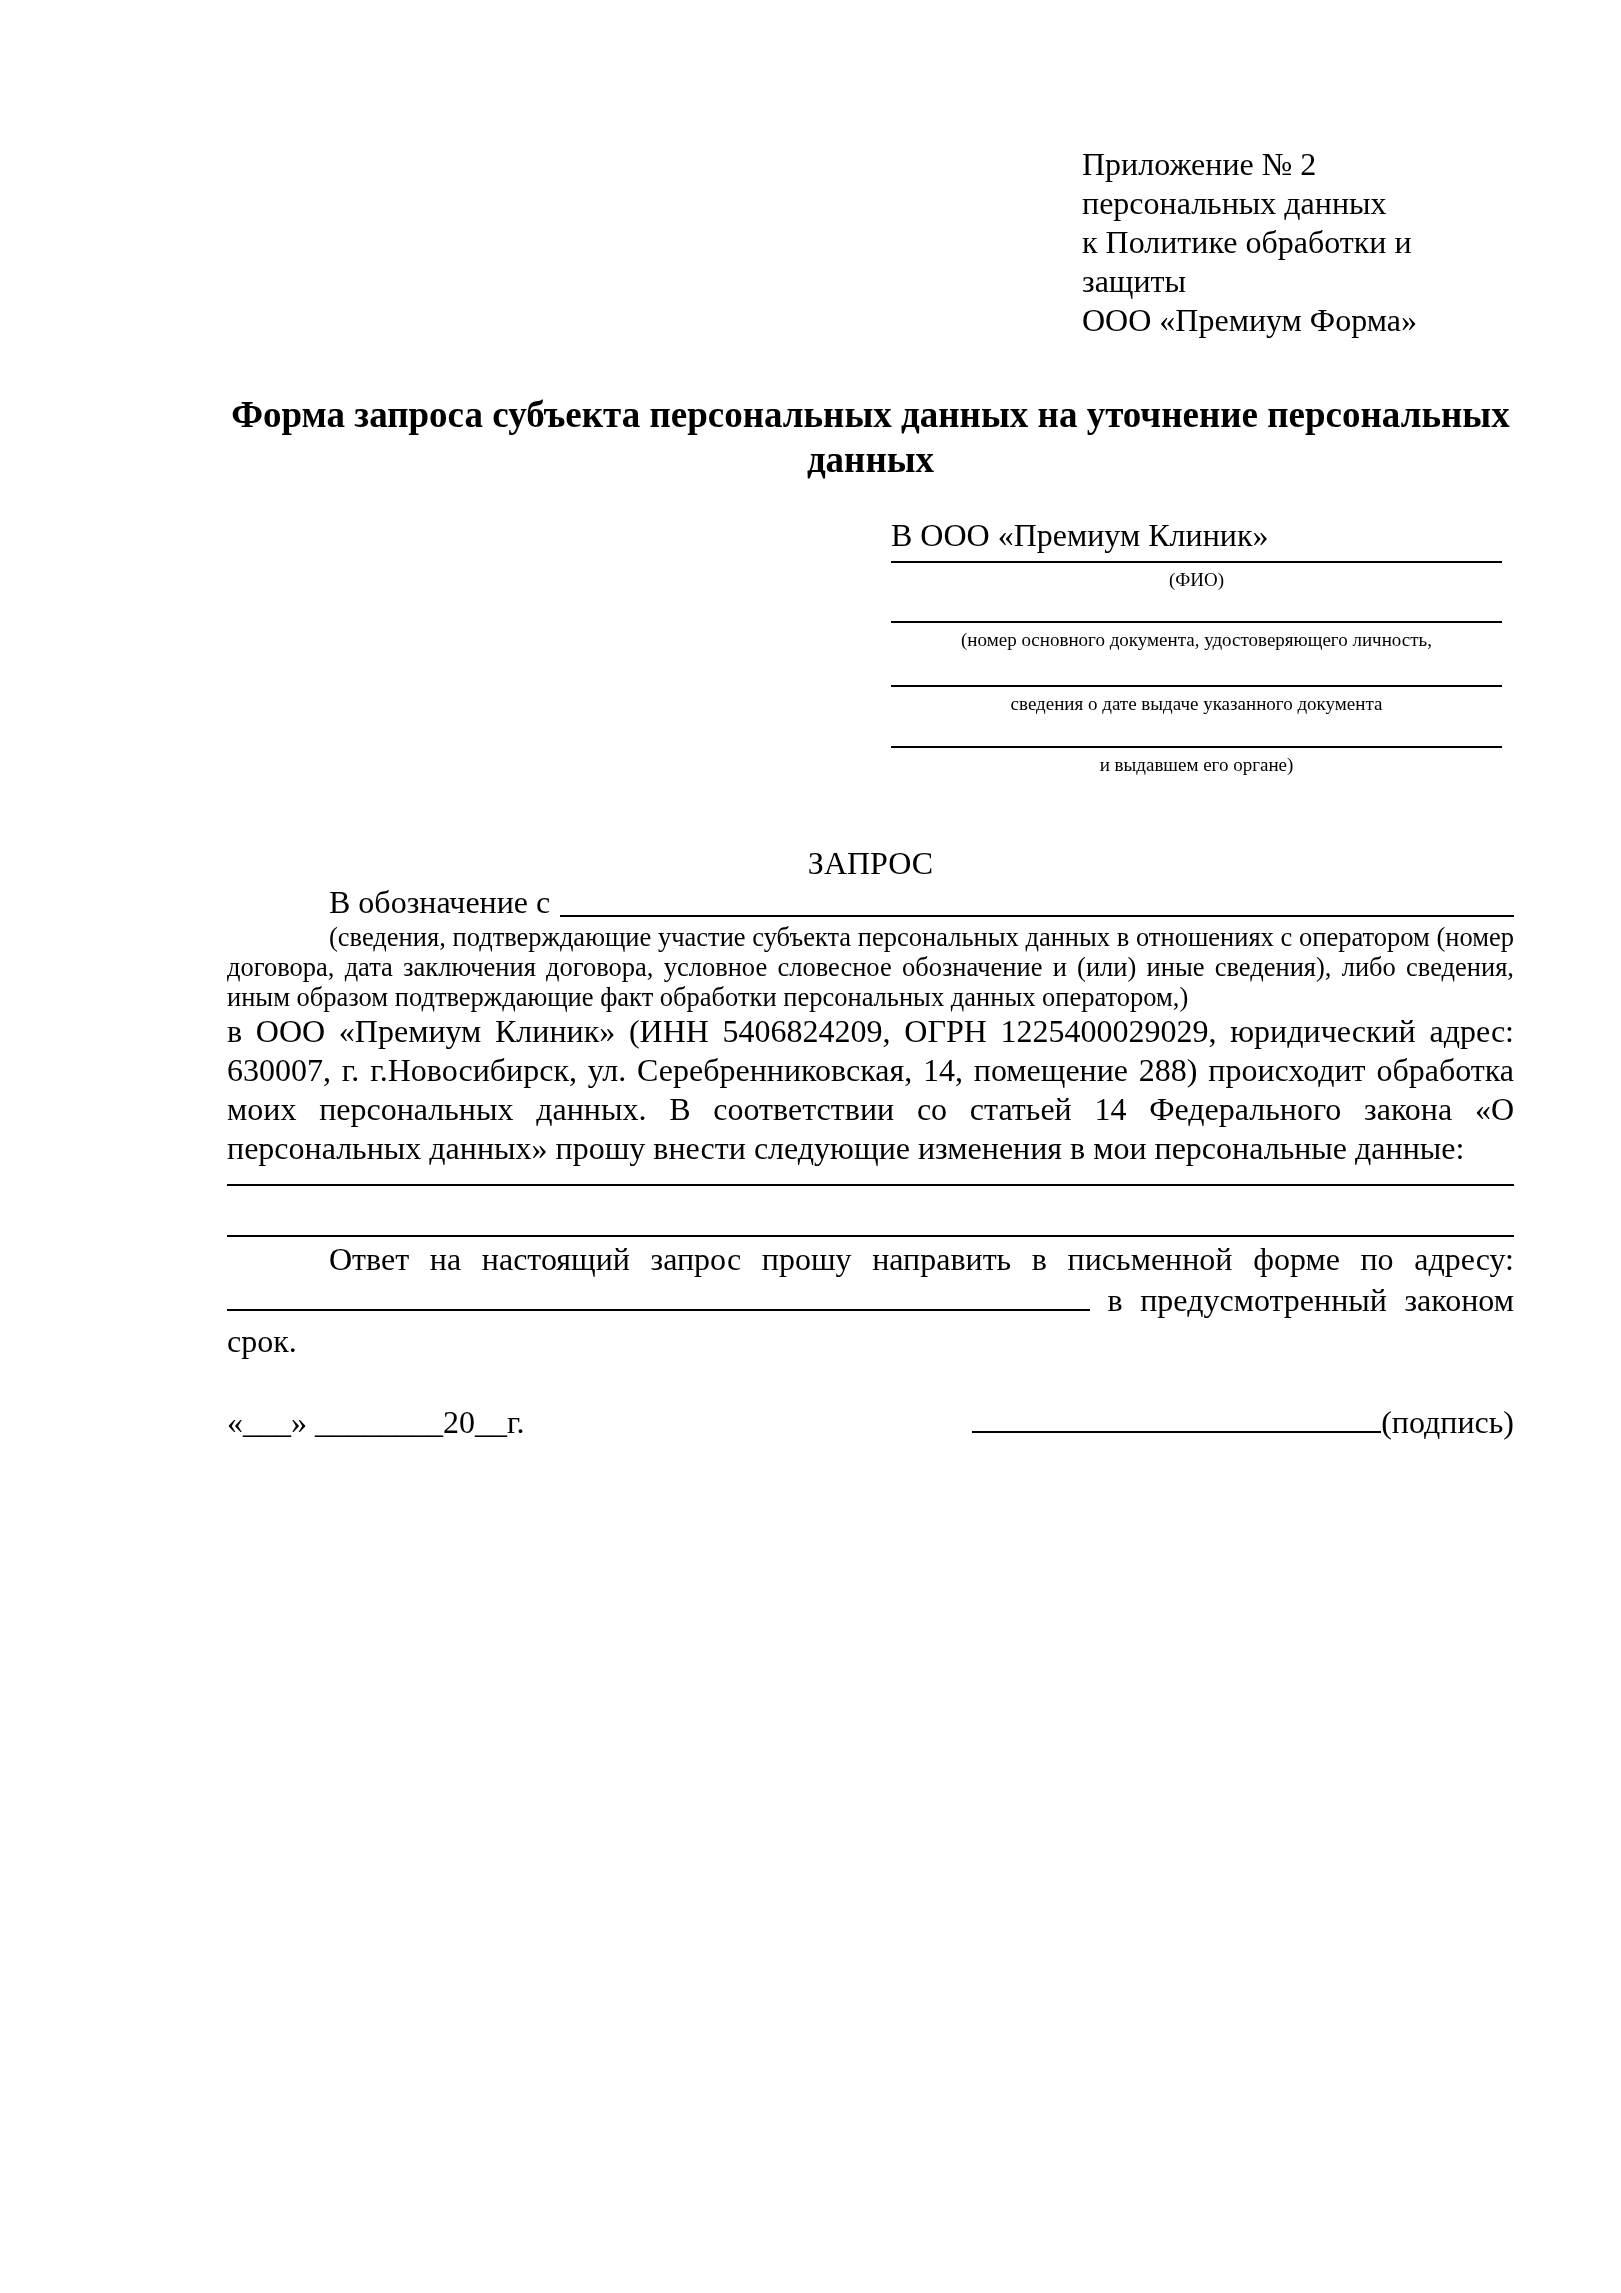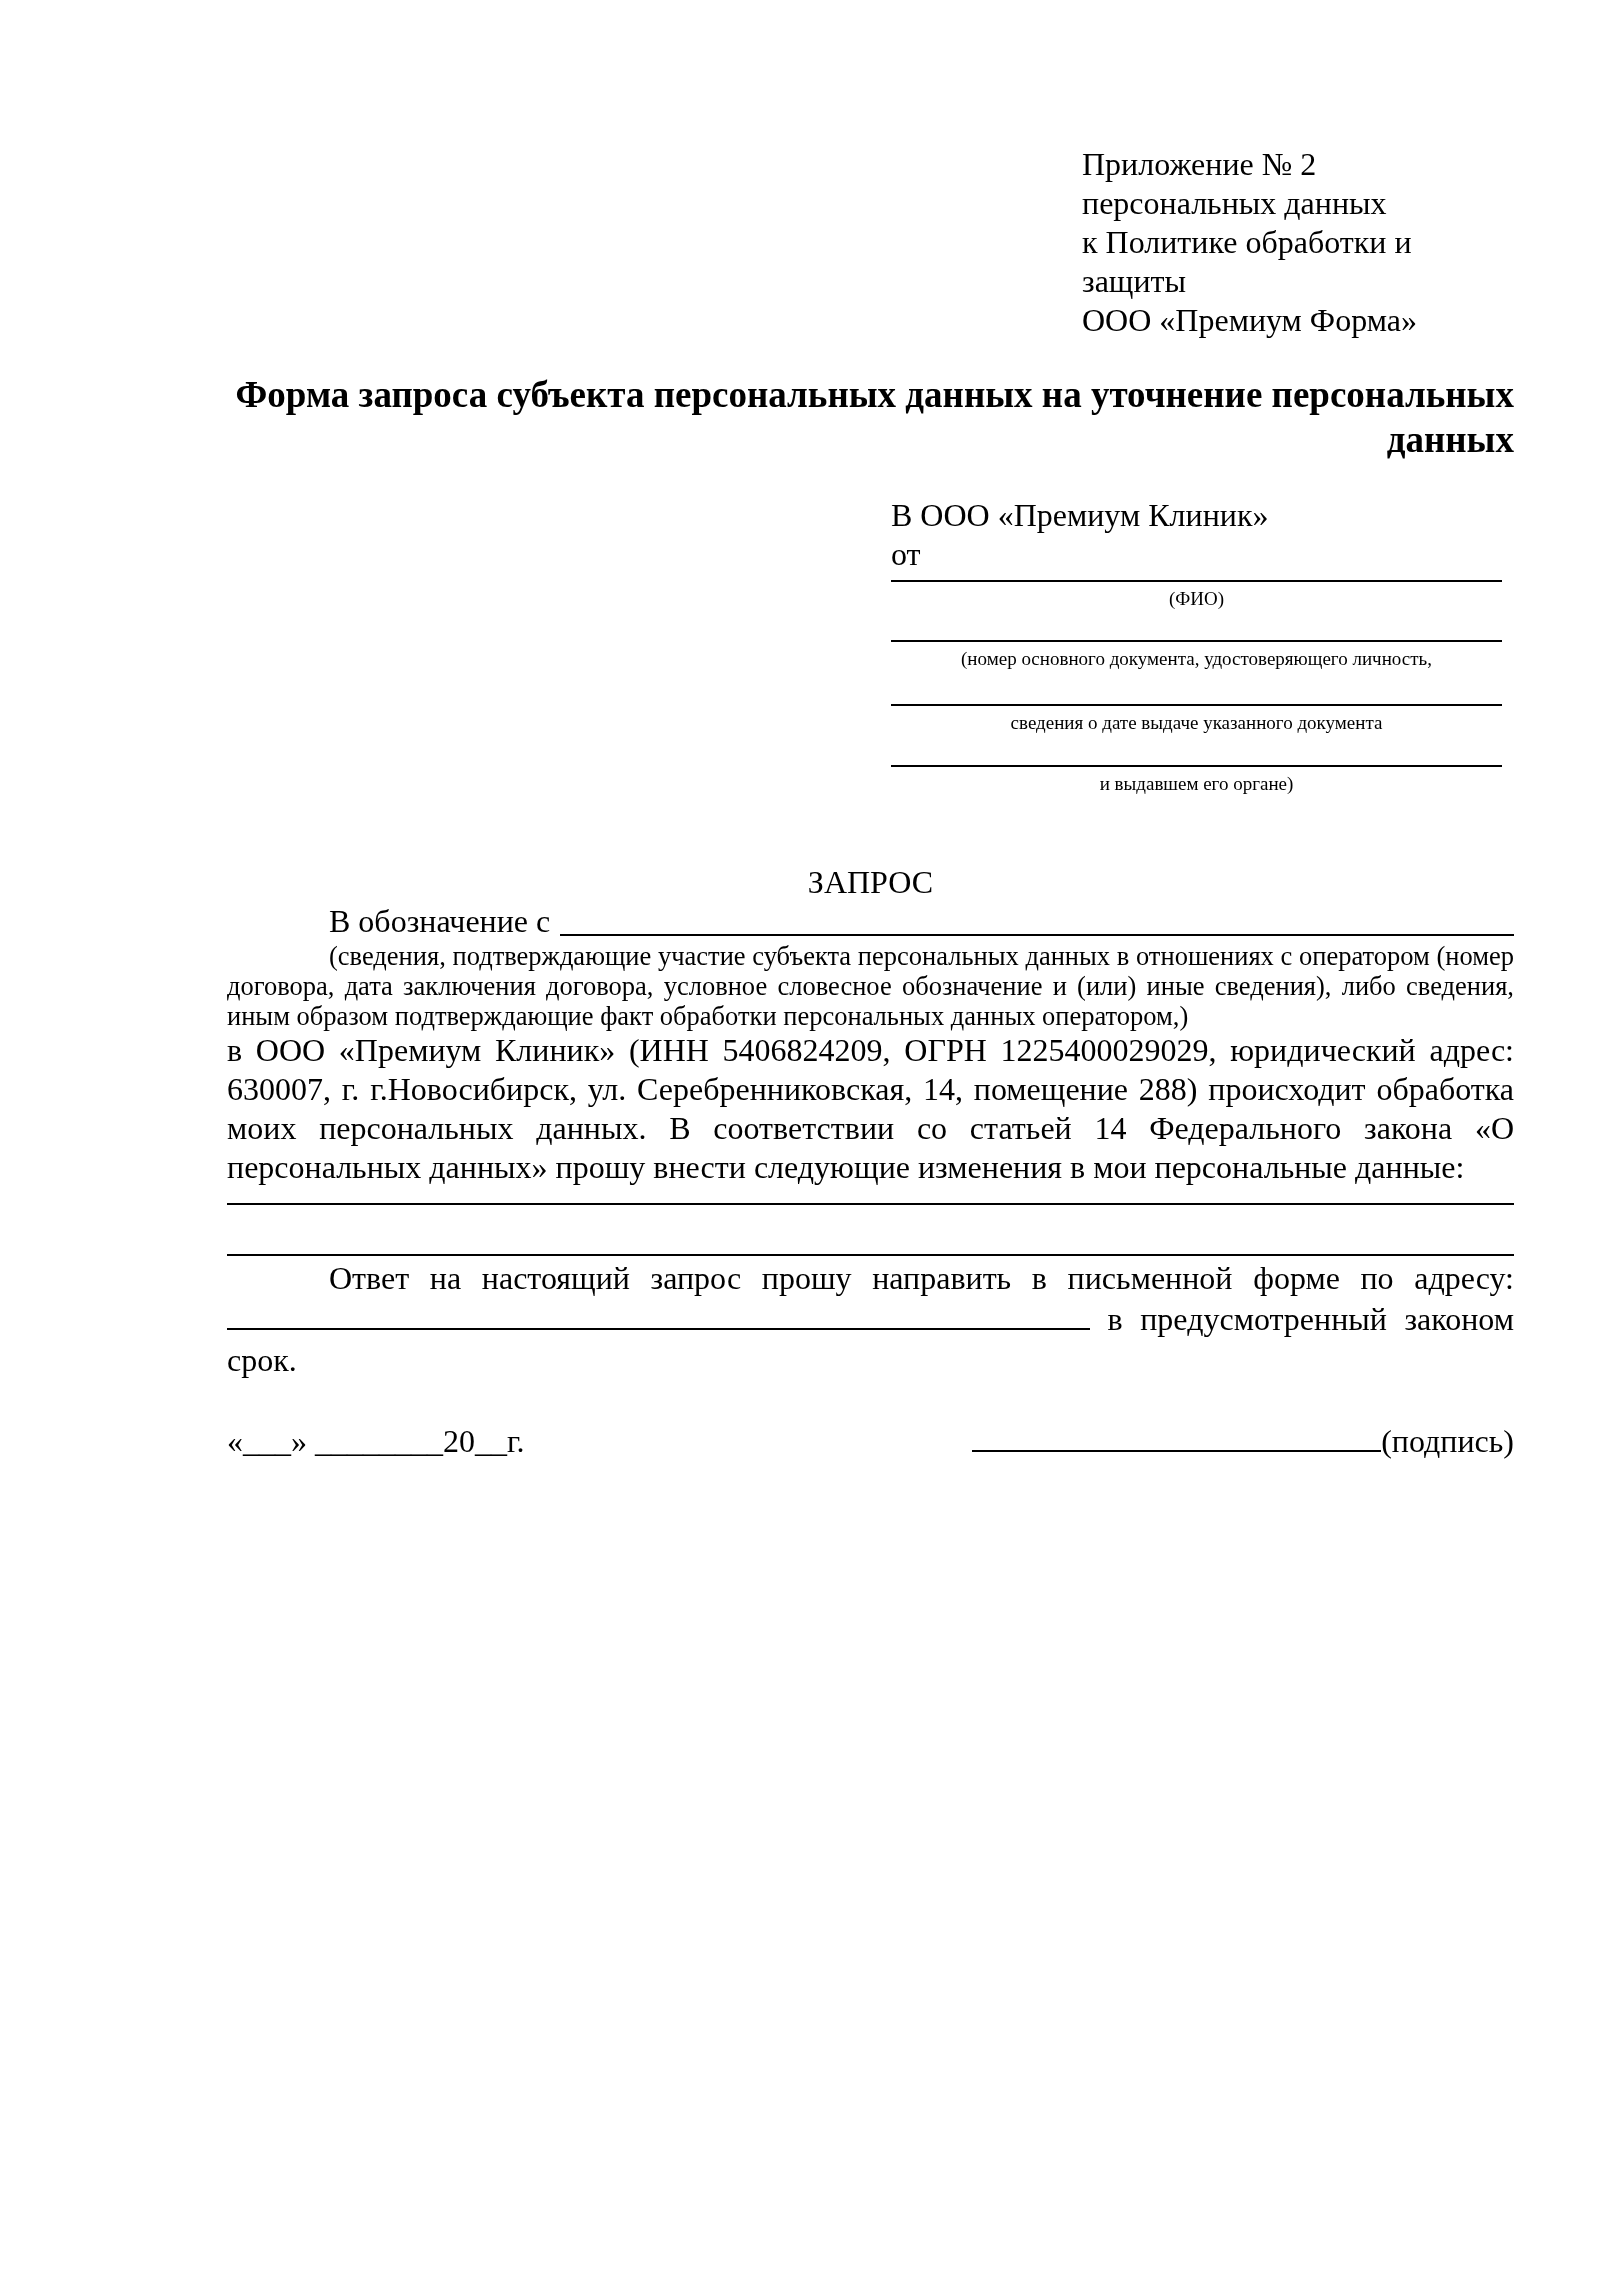--- a/index.html
+++ b/index.html
@@ -11,22 +11,22 @@
     color: #000000;
     font-family: "Liberation Serif", "DejaVu Serif", serif;
     font-size: 32px;
     line-height: 39px;
     box-sizing: border-box;
     padding: 145px 107px 0 227px;
     overflow: hidden;
   }
   .appendix { margin-left: 855px; }
   .doc-title {
-    margin-top: 32px;
-    text-align: right;
+    margin-top: 52px;
+    text-align: center;
     font-weight: bold;
     font-size: 37px;
     line-height: 45px;
   }
   .addressee { margin-top: 34px; margin-left: 664px; width: 611px; }
   .blank-line { border-bottom: 2.9px solid #000; }
   .bl-first { height: 5.9px; }
   .bl-mid   { height: 25.5px; }
   .bl-tall  { height: 29px; }
   .caption {
@@ -84,21 +84,20 @@
     <div>Приложение № 2</div>
     <div>персональных данных</div>
     <div>к Политике обработки и защиты</div>
     <div>ООО «Премиум Форма»</div>
   </div>
 
   <div class="doc-title">Форма запроса субъекта персональных данных на уточнение персональных данных</div>
 
   <div class="addressee">
     <div>В ООО «Премиум Клиник»</div>
-    <div>от</div>
 
     <div class="blank-line bl-first"></div>
     <div class="caption">(ФИО)</div>
 
     <div class="blank-line bl-mid"></div>
     <div class="caption">(номер основного документа, удостоверяющего личность,</div>
 
     <div class="blank-line bl-tall"></div>
     <div class="caption">сведения о дате выдаче указанного документа</div>
 

